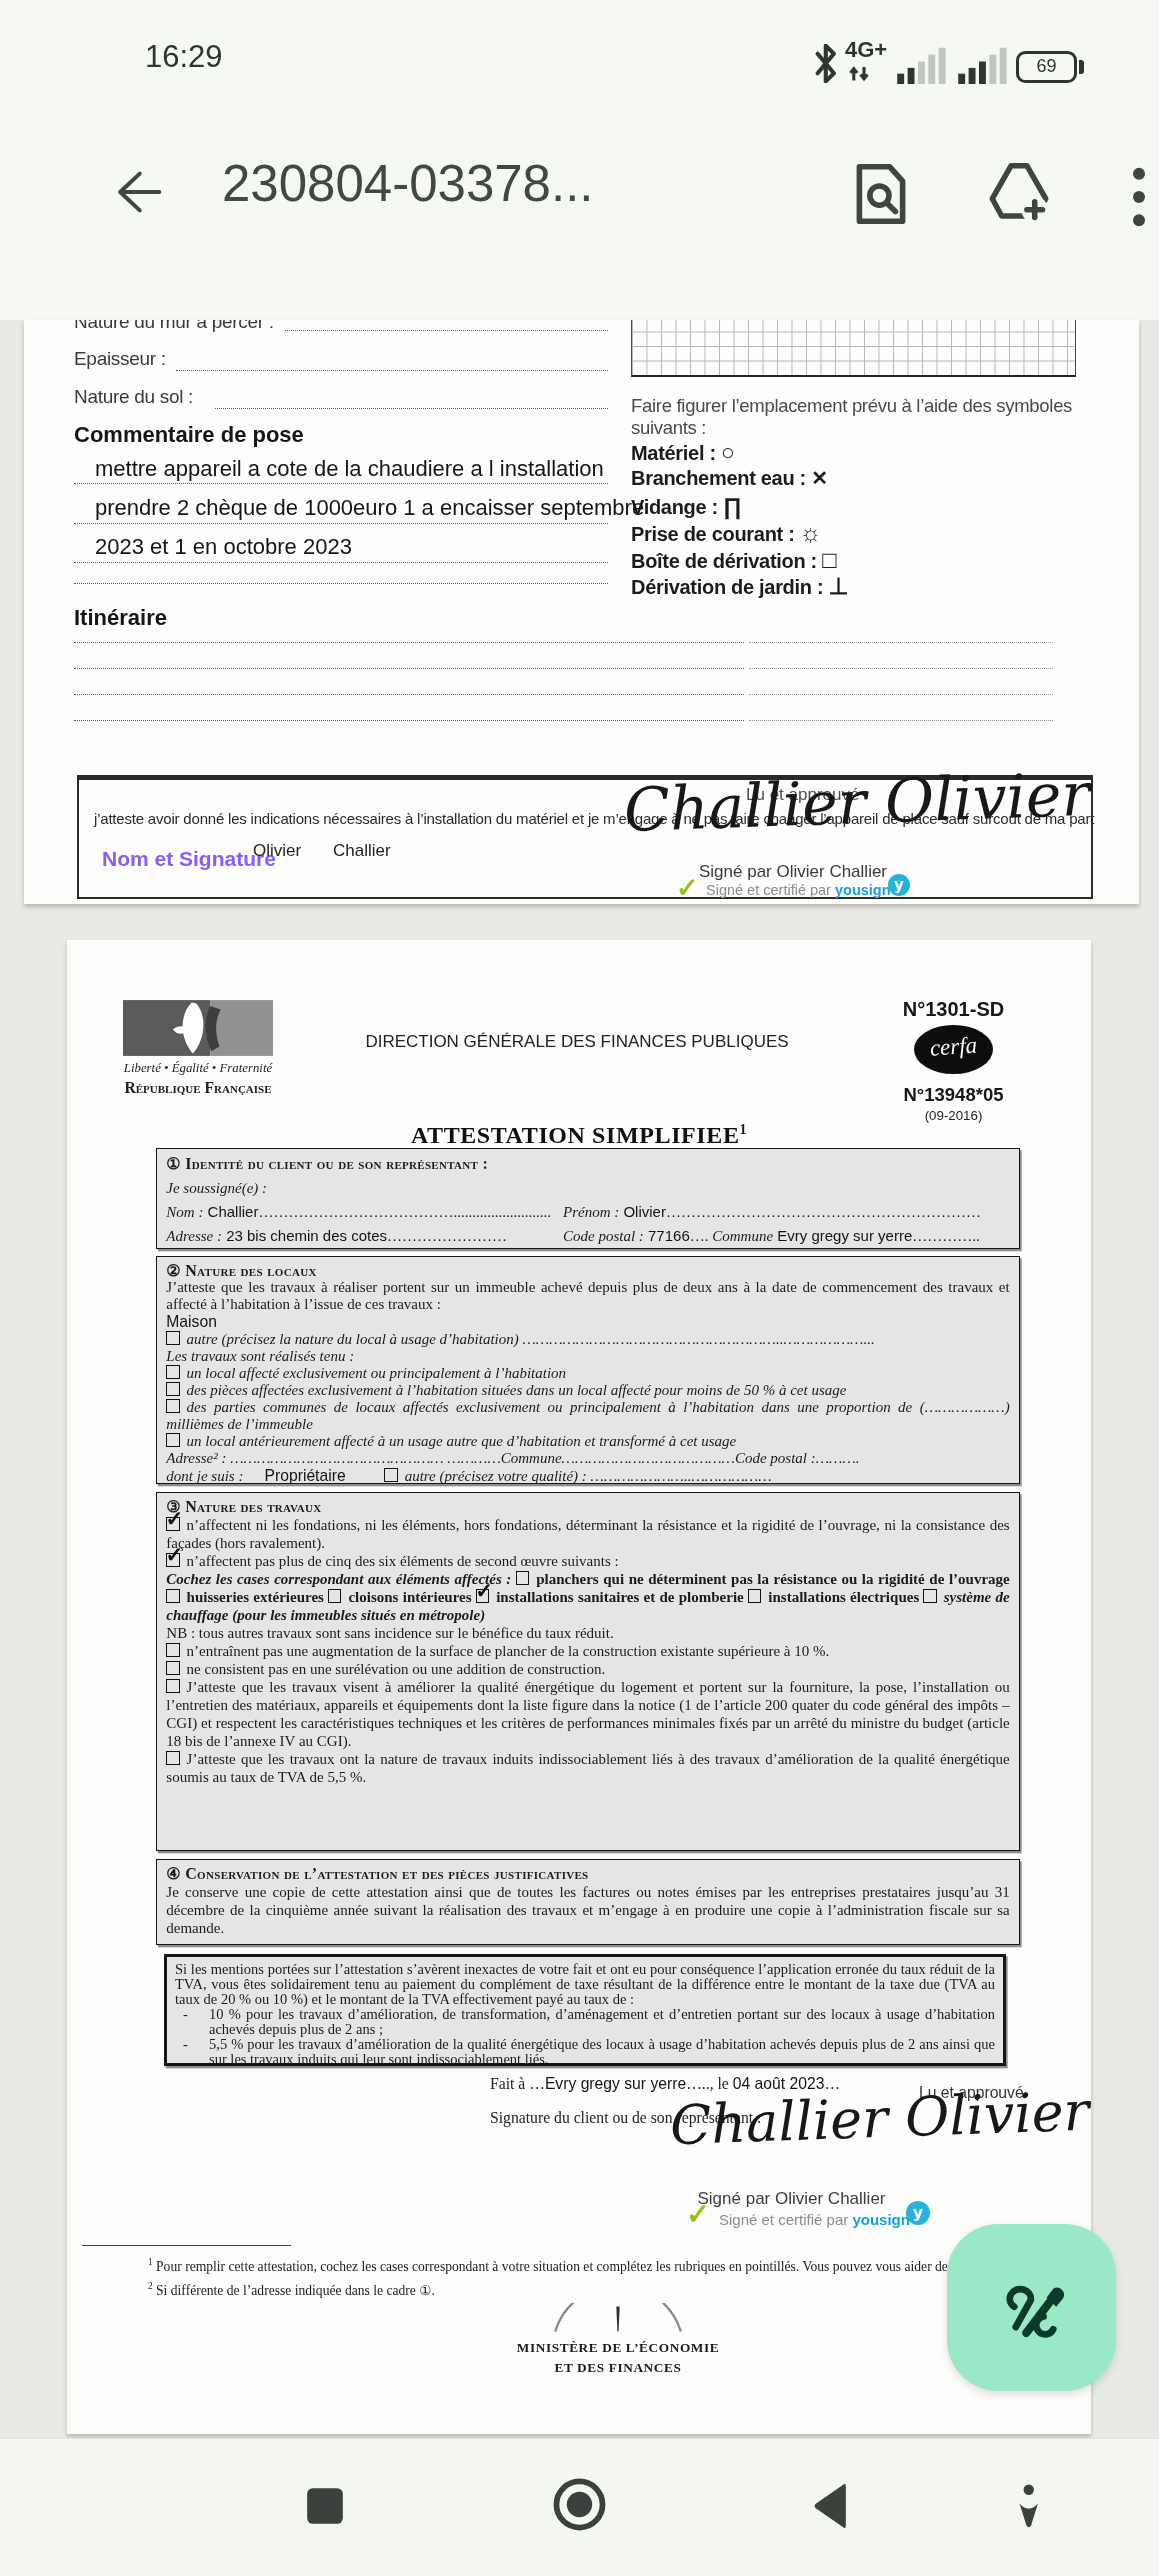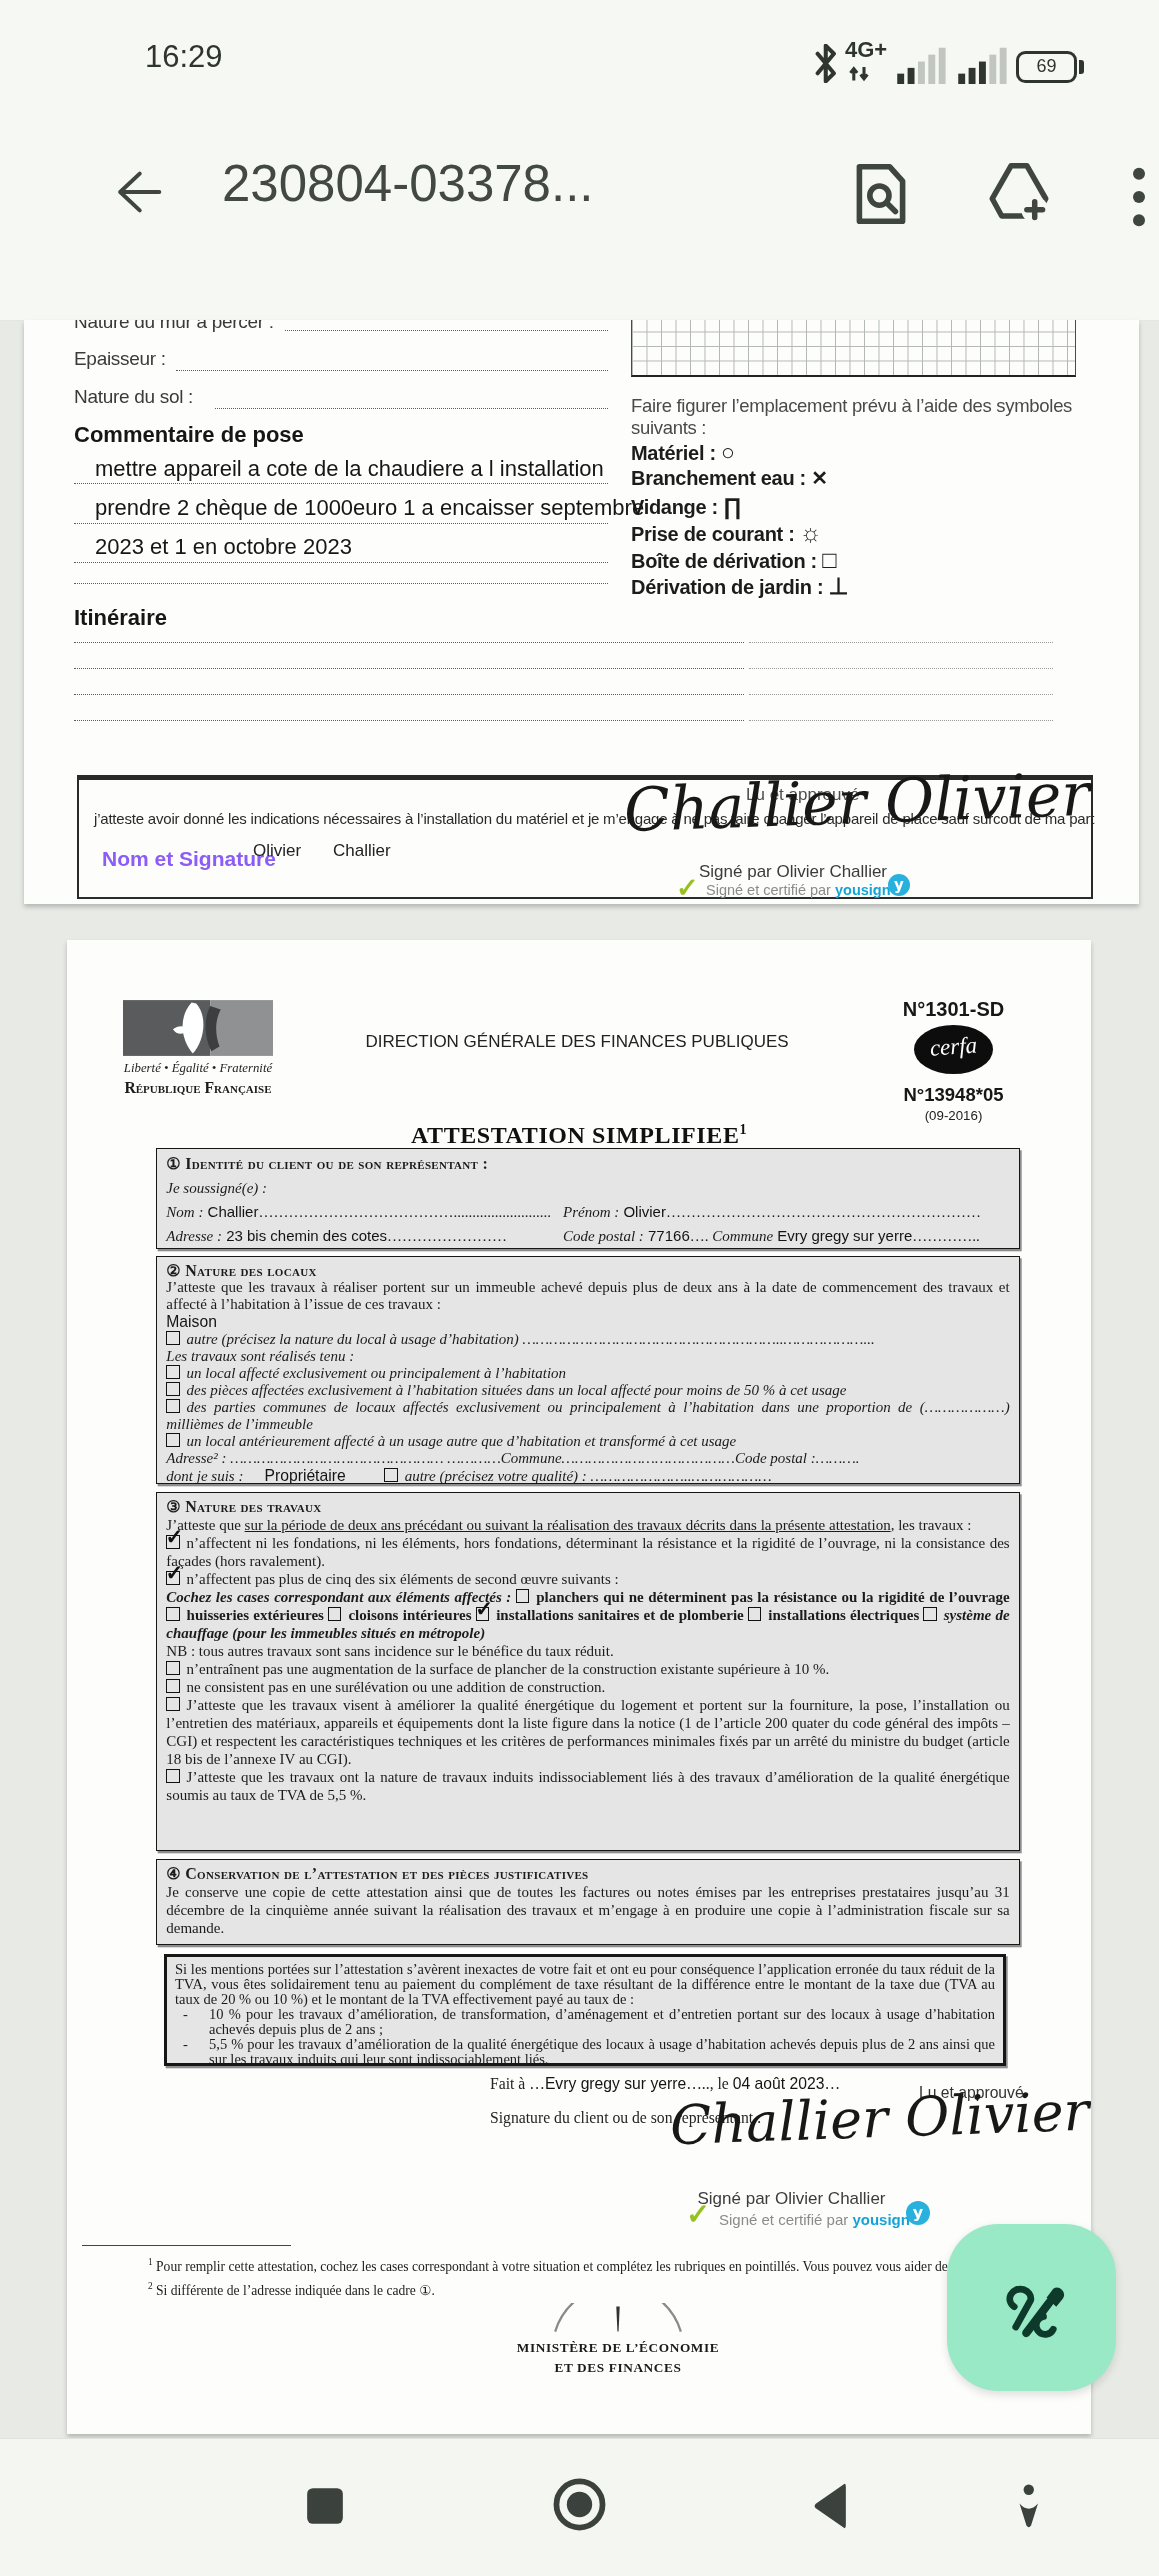--- a/index.html
+++ b/index.html
@@ -228,23 +228,20 @@
           <i>dont je suis :</i>
           <span class="fill" style="margin:0 35px 0 17.4px;font-size:15.7px;">Propriétaire</span>
           <span class="cb"></span><i>autre (précisez votre qualité) : …………………..………………</i>
         </div>
       </div>
 
       <div class="secbox" style="left:89px;top:552px;width:864px;height:359px;font-size:15px;line-height:18px;padding:4.6px 9.3px;">
         <div class="sechead" style="font-size:16px;">
           <span>③</span><span> Nature des travaux</span>
         </div>
-        <div class="just">
-          <span>J’atteste que </span><span style="text-decoration:underline;">sur la période de deux ans précédant ou suivant la réalisation des travaux décrits dans la présente attestation</span><span>, les travaux :</span>
-        </div>
         <div class="just"><span class="cb checked"></span><span>n’affectent ni les fondations, ni les éléments, hors fondations, déterminant la résistance et la rigidité de l’ouvrage, ni la consistance des façades (hors ravalement).</span></div>
         <div><span class="cb checked"></span><span>n’affectent pas plus de cinq des six éléments de second œuvre suivants :</span></div>
         <div class="just" style="font-weight:bold;">
           <i>Cochez les cases correspondant aux éléments affectés : </i><span class="cb"></span><span>planchers qui ne déterminent pas la résistance ou la rigidité de l’ouvrage </span><span class="cb"></span><span>huisseries extérieures </span><span class="cb"></span><span>cloisons intérieures </span><span class="cb checked"></span><span>installations sanitaires et de plomberie </span><span class="cb"></span><span>installations électriques </span><span class="cb"></span><i>système de chauffage (pour les immeubles situés en métropole)</i>
         </div>
         <div>NB : tous autres travaux sont sans incidence sur le bénéfice du taux réduit.</div>
         <div><span class="cb"></span><span>n’entraînent pas une augmentation de la surface de plancher de la construction existante supérieure à 10 %.</span></div>
         <div><span class="cb"></span><span>ne consistent pas en une surélévation ou une addition de construction.</span></div>
         <div class="just"><span class="cb"></span><span>J’atteste que les travaux visent à améliorer la qualité énergétique du logement et portent sur la fourniture, la pose, l’installation ou l’entretien des matériaux, appareils et équipements dont la liste figure dans la notice (1 de l’article 200 quater du code général des impôts – CGI) et respectent les caractéristiques techniques et les critères de performances minimales fixés par un arrêté du ministre du budget (article 18 bis de l’annexe IV au CGI).</span></div>
         <div class="just"><span class="cb"></span><span>J’atteste que les travaux ont la nature de travaux induits indissociablement liés à des travaux d’amélioration de la qualité énergétique soumis au taux de TVA de 5,5 %.</span></div>

